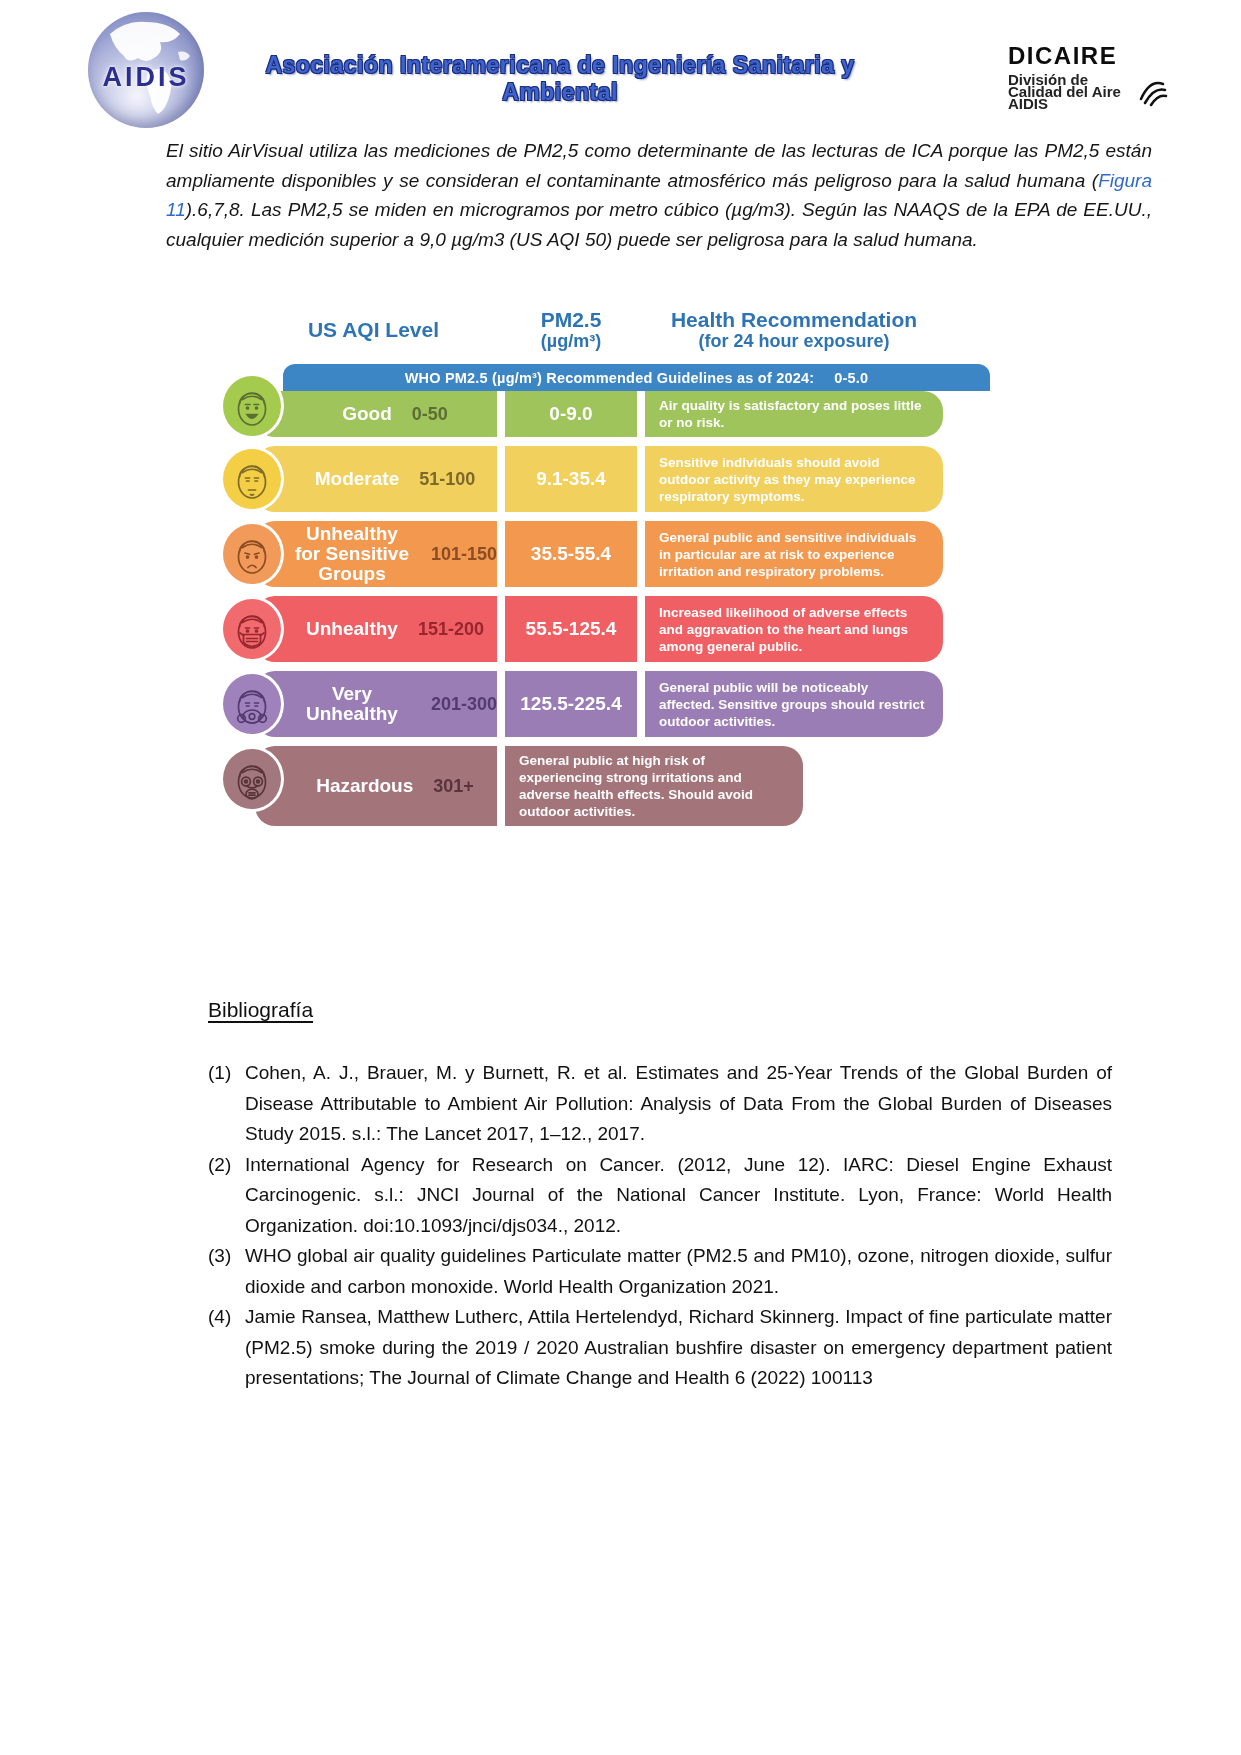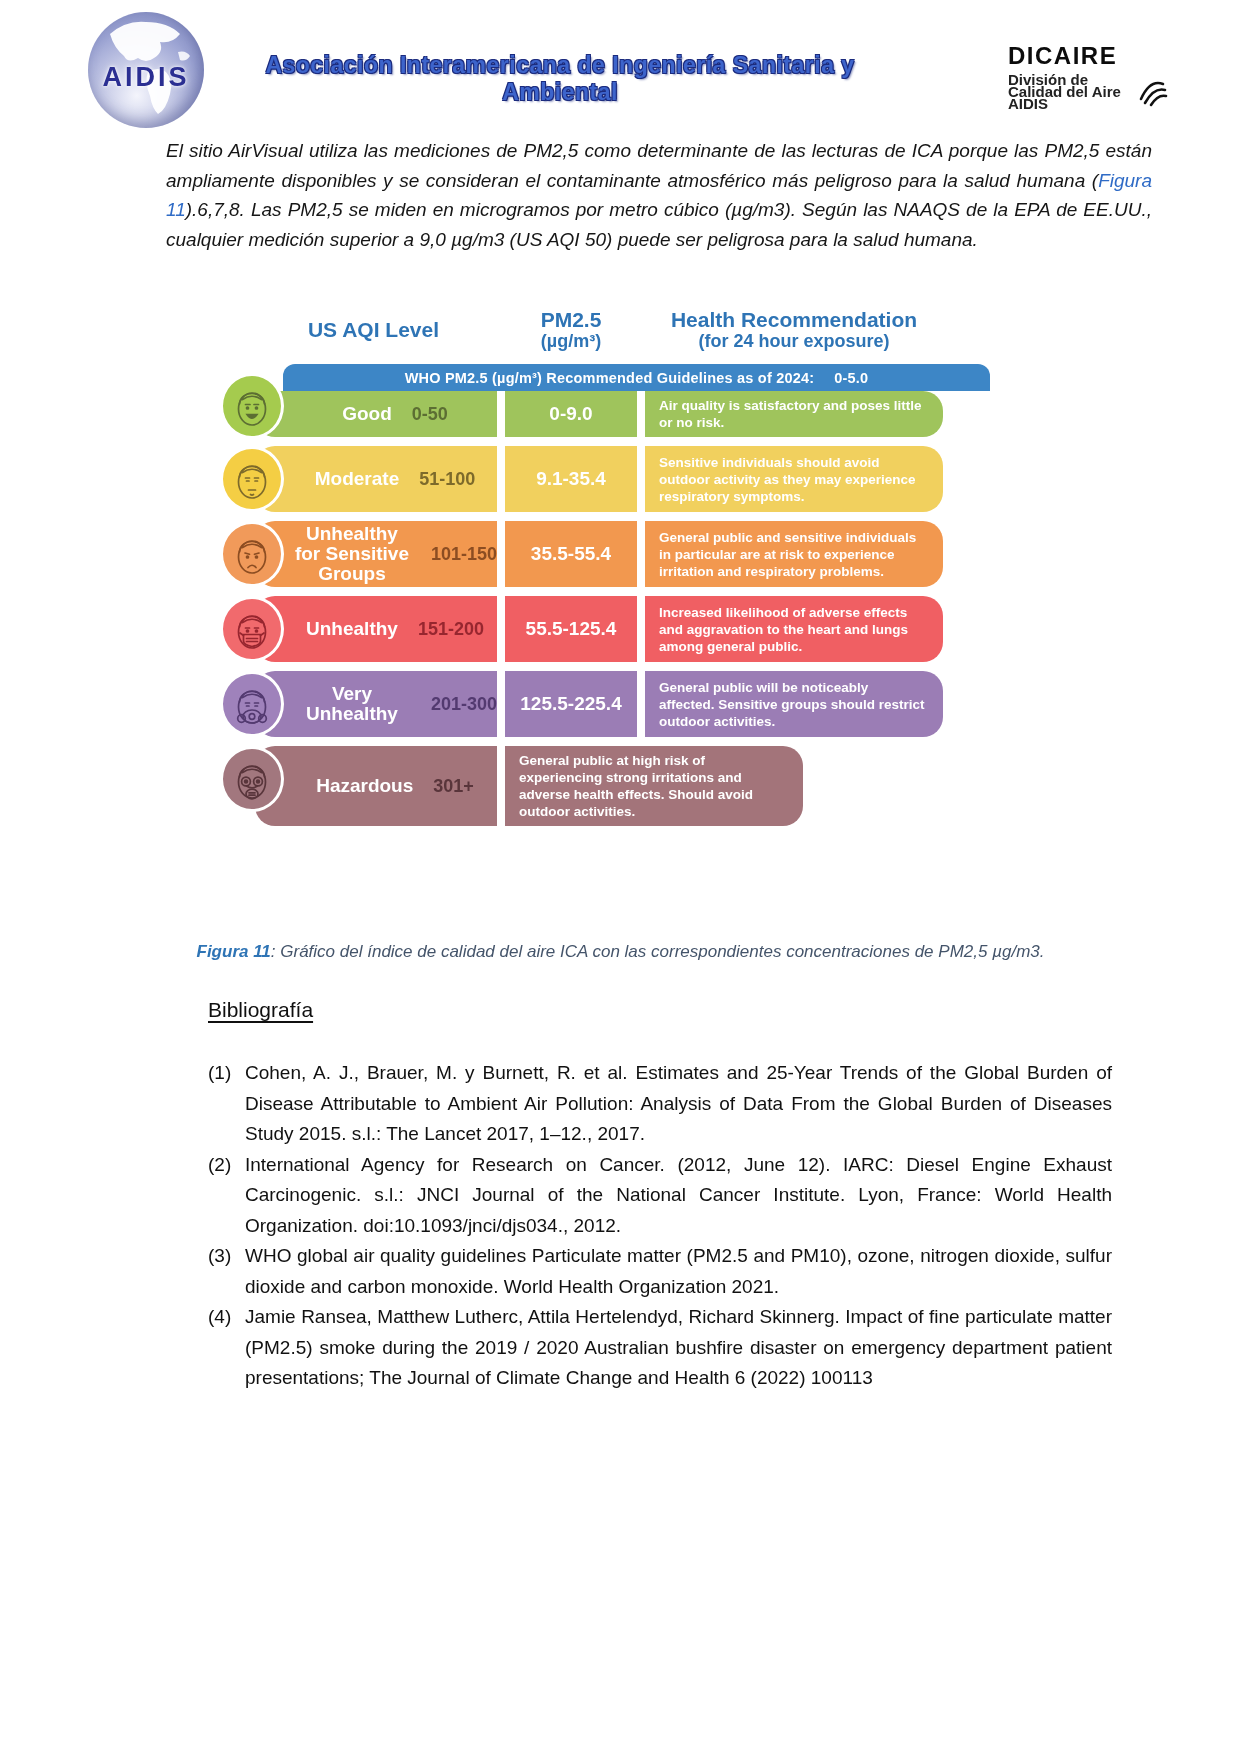--- a/index.html
+++ b/index.html
@@ -301,23 +301,20 @@
         </svg>
       </div>
       <div class="label-bar">
         <span class="lvl">Hazardous</span>
         <span class="rng">301+</span>
       </div>
       <div class="health-cell">General public at high risk of experiencing strong irritations and adverse health effects. Should avoid outdoor activities.</div>
     </div>
   </div>
 
-  <div class="caption">
-    <span class="figno">Figura 11</span><span>: Gráfico del índice de calidad del aire ICA con las correspondientes concentraciones de PM2,5 µg/m3.</span>
-  </div>
 
   <div class="bib-heading">Bibliografía</div>
 
   <div class="bib-list">
     <div class="bib-item">
       <span class="num">(1)</span>
       <span class="txt">Cohen, A. J., Brauer, M. y Burnett, R. et al. Estimates and 25-Year Trends of the Global Burden of Disease Attributable to Ambient Air Pollution: Analysis of Data From the Global Burden of Diseases Study 2015. s.l.: The Lancet 2017, 1–12., 2017.</span>
     </div>
     <div class="bib-item">
       <span class="num">(2)</span>

